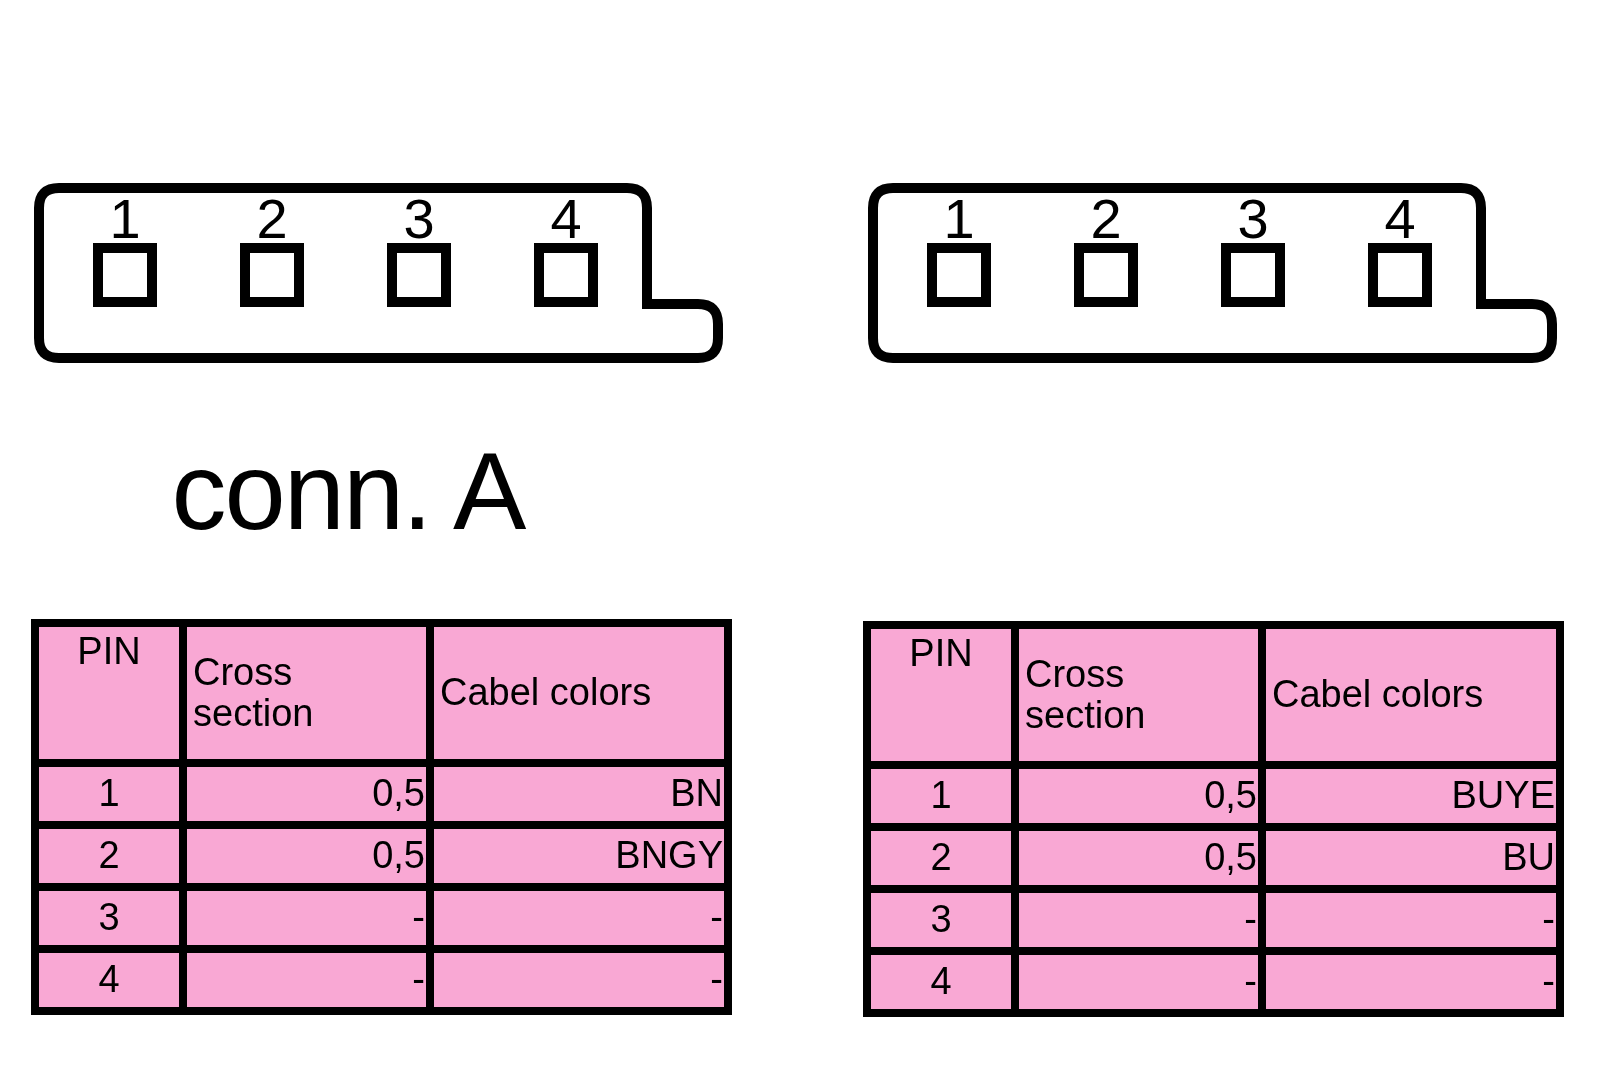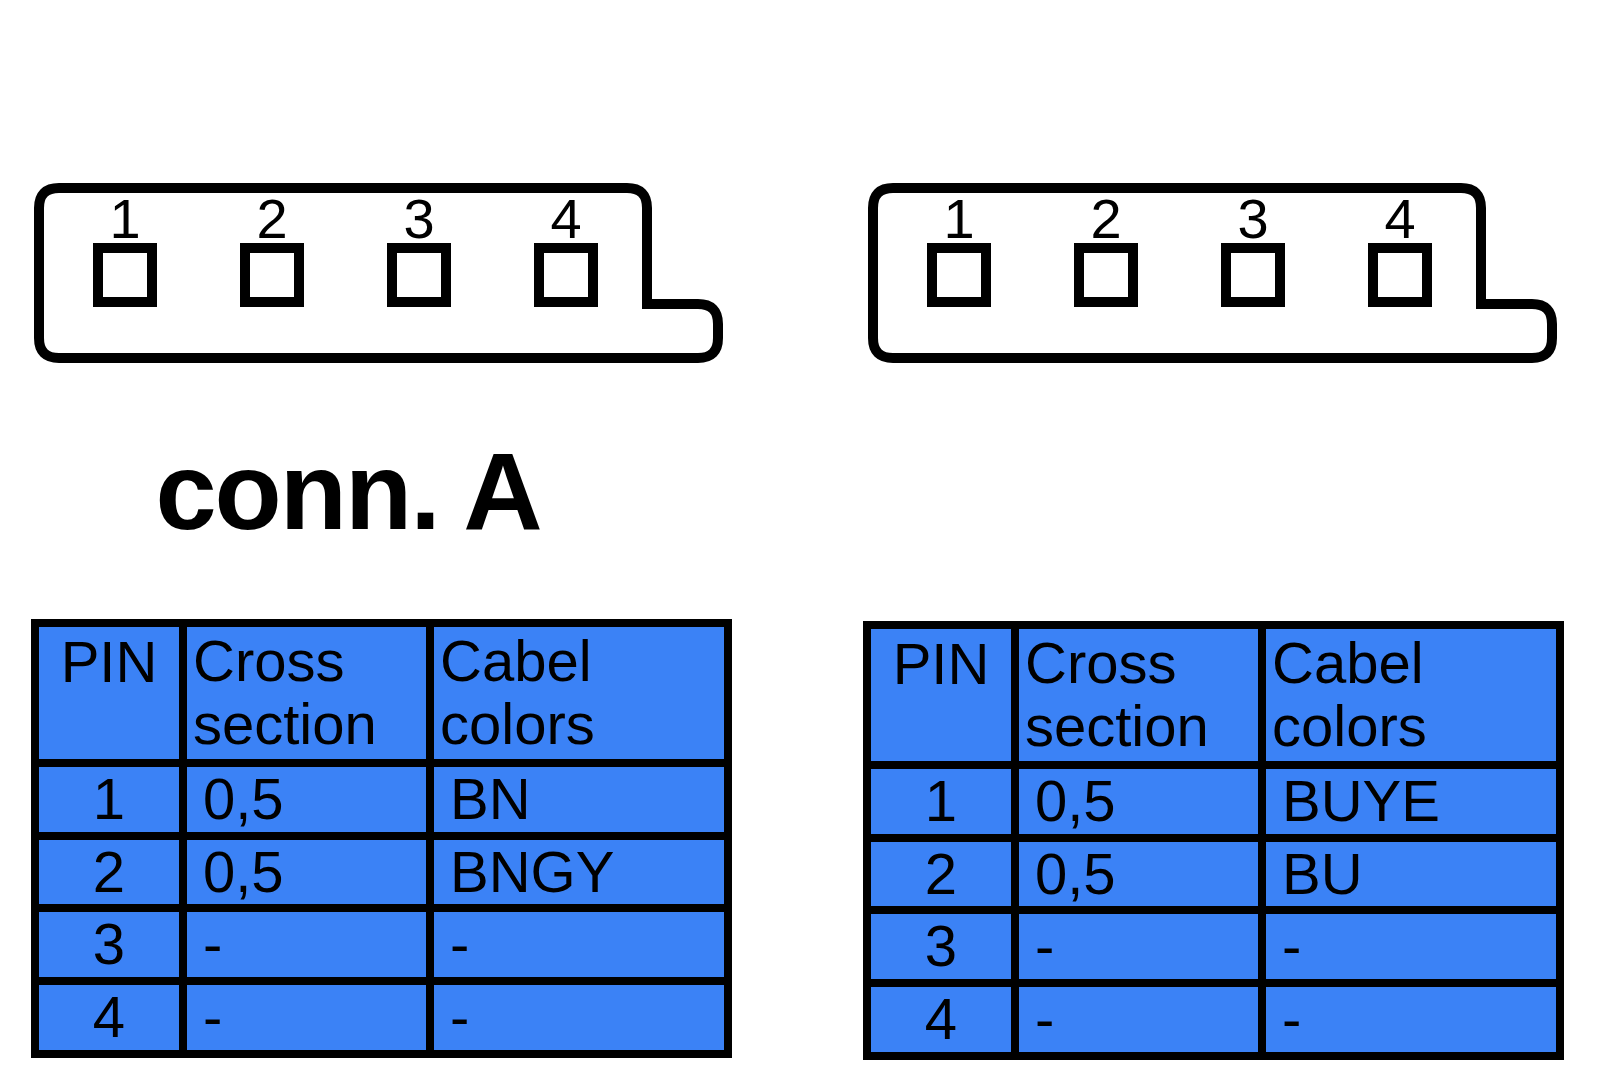--- a/index.html
+++ b/index.html
@@ -34,36 +34,36 @@
     height: 195px;
   }
   .connector-a-svg { left: 29px; top: 178px; }
   .connector-d-svg { left: 863px; top: 178px; }
 
   .conn-label {
     position: absolute;
     top: 436px;
     transform: translateX(-50%);
     font-size: 110px;
-    font-weight: bold;
+    font-weight: normal;
     letter-spacing: -2px;
     line-height: 1.0;
     white-space: nowrap;
   }
   .conn-label-a { left: 348px; }
   .conn-label-d { left: 1183px; }
 
   table.pin-table {
     position: absolute;
     border-collapse: collapse;
     table-layout: fixed;
     width: 693px;
-    background: #3b82f6;
+    background: #f9a8d4;
     border: 8px solid #3b82f6;
-    font-size: 58px;
+    font-size: 38px;
     line-height: 1.08;
   }
   .pin-table-a { left: 31px; top: 619px; }
   .pin-table-d { left: 863px; top: 621px; }
 
   table.pin-table th,
   table.pin-table td {
     border: 8px solid #000000;
     font-weight: normal;
     overflow: hidden;
@@ -83,21 +83,21 @@
   th.hdr-center {
     vertical-align: middle;
     text-align: left;
     padding: 2px 6px;
   }
   td.cell-pin {
     text-align: center;
     vertical-align: middle;
   }
   td.cell-val {
-    text-align: left;
+    text-align: right;
     vertical-align: middle;
     padding-left: 16px;
     margin-top: 48px;
   }
 
   .pin-outline {
     fill: none;
     stroke: #000000;
     stroke-width: 10;
   }

